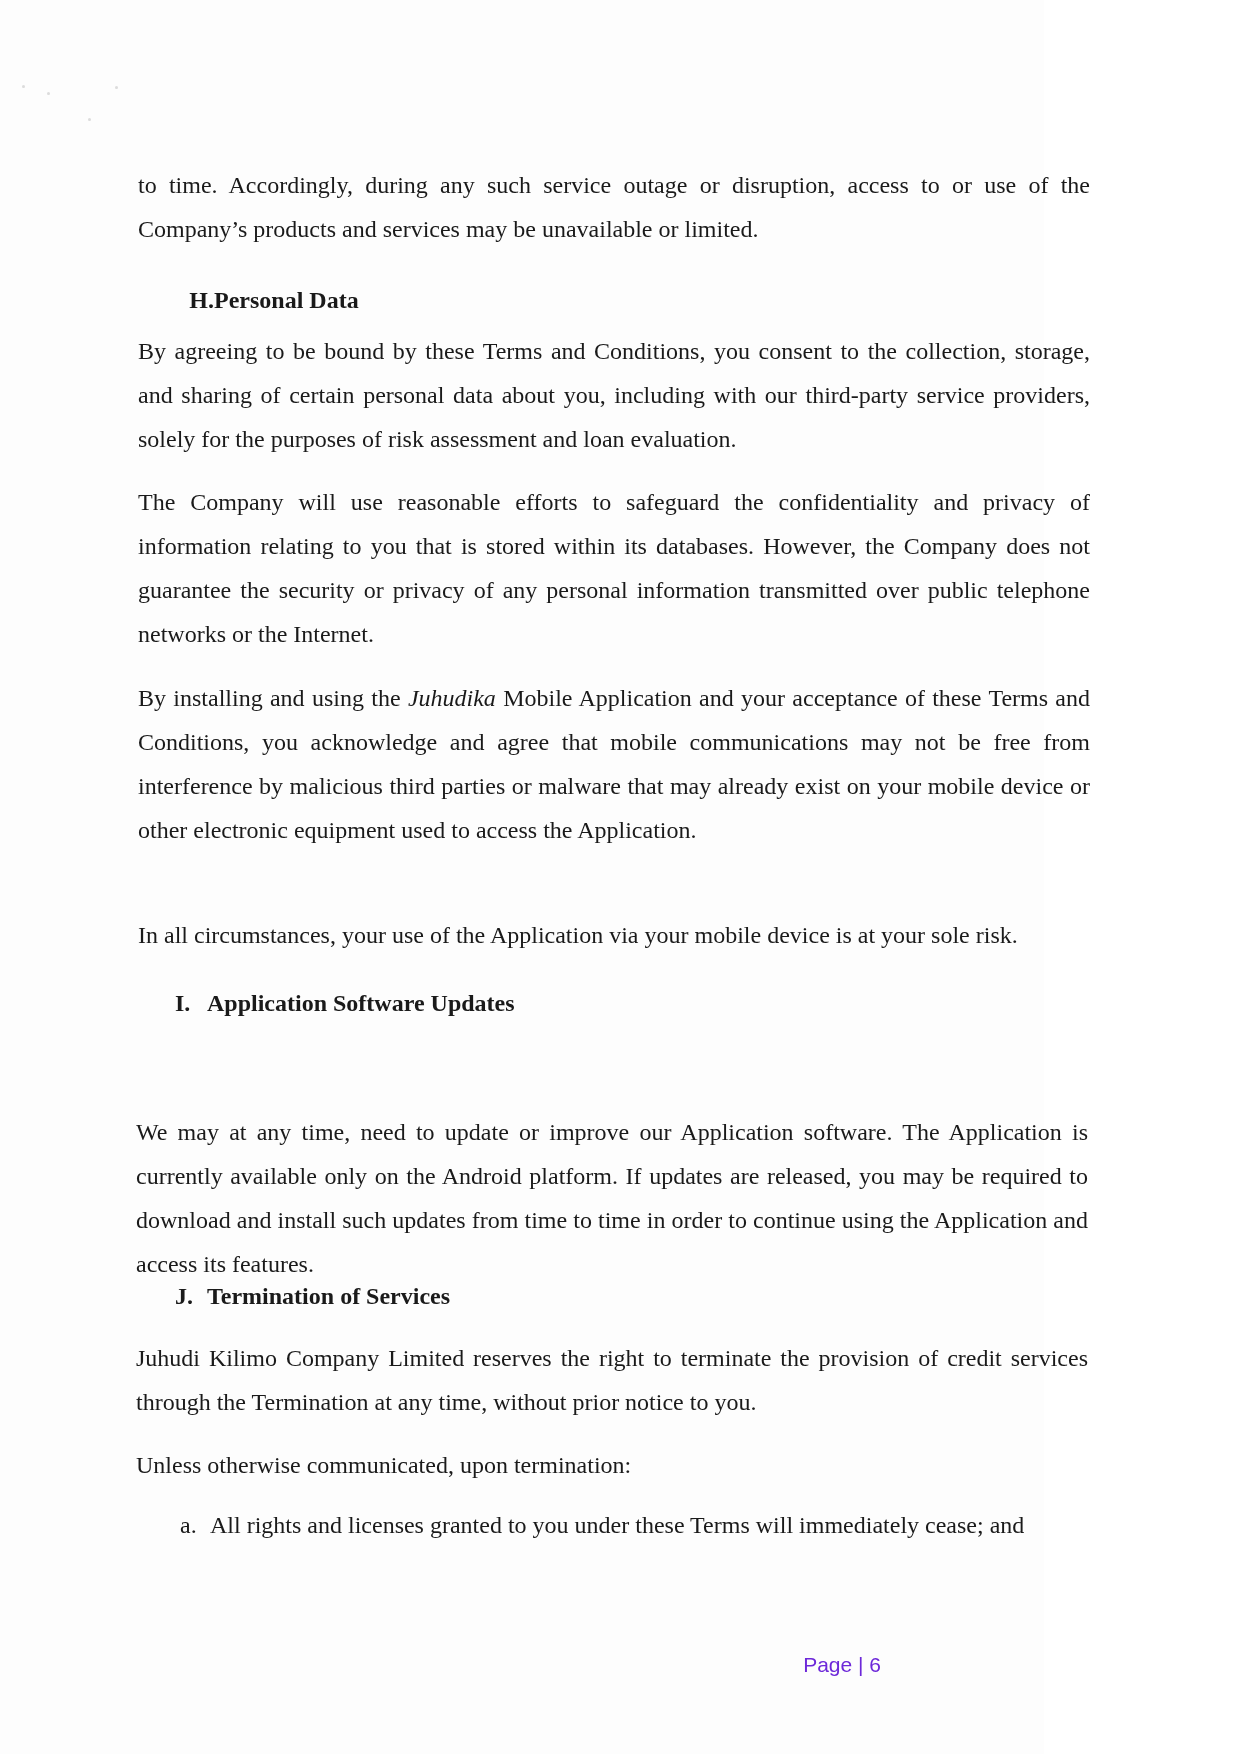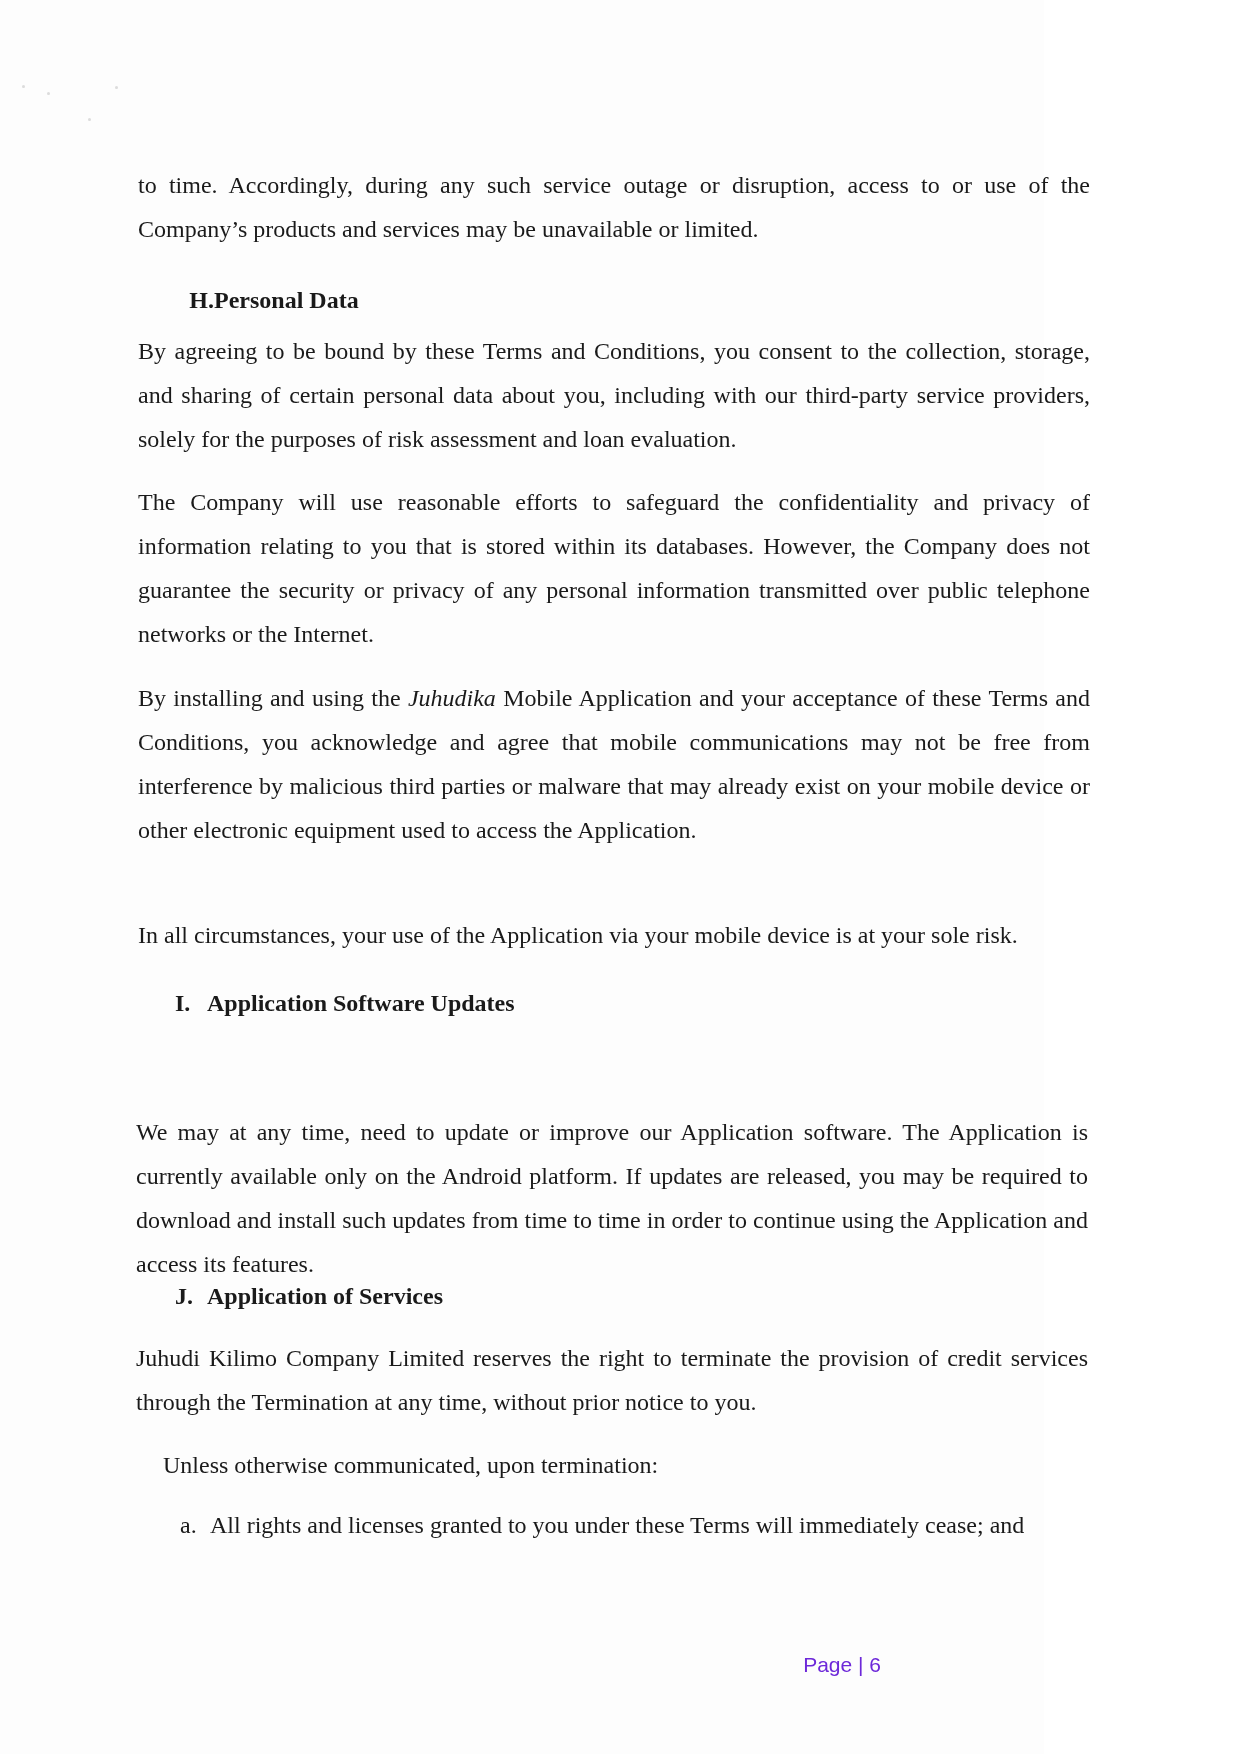--- a/index.html
+++ b/index.html
@@ -39,26 +39,26 @@
 
   <div class="block just" style="top:913px;">In all circumstances, your use of the Application via your mobile device is at your sole risk.</div>
 
   <div class="heading" style="left:175px;top:988px;">
     <span class="letter">I.</span><span>Application Software Updates</span>
   </div>
 
   <div class="block just" style="top:1110px;left:136px;">We may at any time, need to update or improve our Application software. The Application is currently available only on the Android platform. If updates are released, you may be required to download and install such updates from time to time in order to continue using the Application and access its features.</div>
 
   <div class="heading" style="left:175px;top:1281px;">
-    <span class="letter">J.</span><span>Application of Services</span>
+    <span class="letter">J.</span><span>Termination of Services</span>
   </div>
 
   <div class="block just" style="top:1336px;left:136px;">Juhudi Kilimo Company Limited reserves the right to terminate the provision of credit services through the Termination at any time, without prior notice to you.</div>
 
-  <div class="block" style="top:1443px;left:136px;margin-left:27px;">Unless otherwise communicated, upon termination:</div>
+  <div class="block" style="top:1443px;left:136px;">Unless otherwise communicated, upon termination:</div>
 
   <div class="list-item" style="top:1503px;left:210px;width:880px;">
     <span class="marker">a.</span>
     <span>All rights and licenses granted to you under these Terms will immediately cease; and</span>
   </div>
 
   <div class="footer">Page | 6</div>
 </div>
 
 </body></html>

